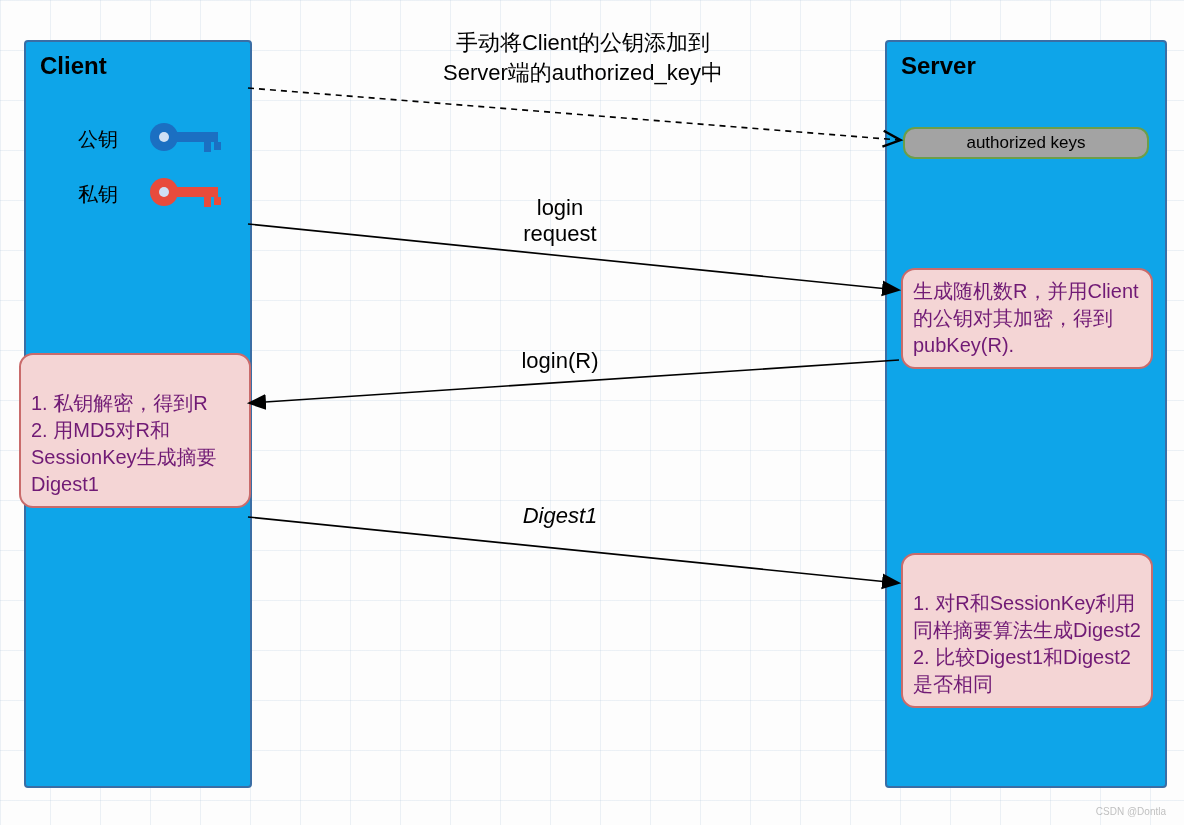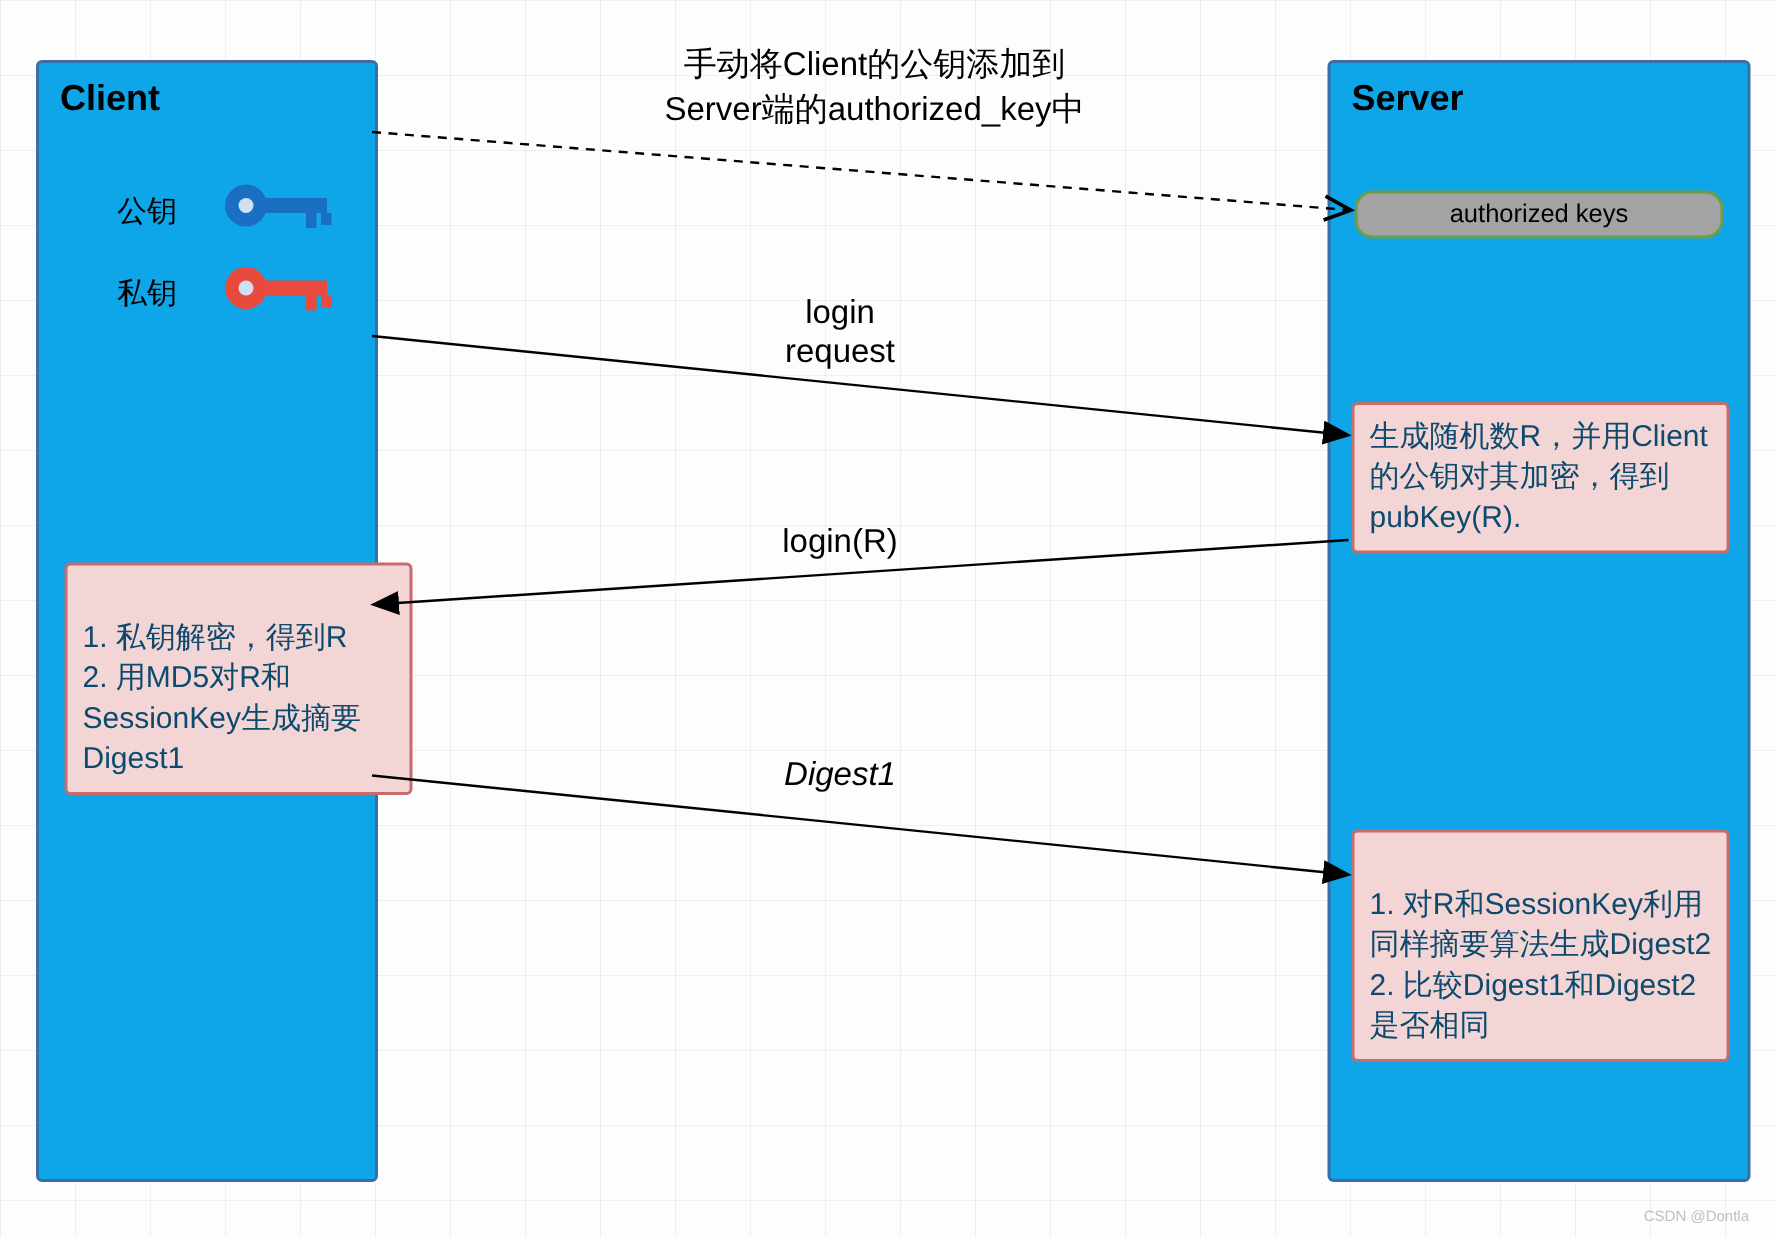--- a/index.html
+++ b/index.html
@@ -30,24 +30,24 @@
   .box-title {
     font-weight: bold;
     font-size: 24px;
     padding: 10px 14px;
     color: #000;
   }
   .pink-box {
     position: absolute;
     border: 2px solid #c96b6b;
     background: #f4d5d5;
-    border-radius: 4px;
+    border-radius: 14px;
     font-size: 20px;
     padding: 8px 10px;
-    color: #0c4a6e;
+    color: #701a75;
     line-height: 1.35;
   }
   .green-box {
     position: absolute;
     border: 2px solid #6b9e4a;
     background: #a3a3a3;
     border-radius: 12px;
     font-size: 17px;
     padding: 4px 8px;
     text-align: center;
@@ -121,21 +121,21 @@
 </div>
 
 <div class="green-box" style="left:903px; top:127px; width:226px;">
   <span>authorized keys</span>
 </div>
 
 <div class="pink-box" style="left:901px; top:268px; width:228px;">
   <span>生成随机数R，并用Client的公钥对其加密，得到pubKey(R).</span>
 </div>
 
-<div class="pink-box" style="left:19px; top:375px; width:208px; white-space:pre-line;margin-left:24px;">
+<div class="pink-box" style="left:19px; top:353px; width:208px; white-space:pre-line;">
   <span>1. 私钥解密，得到R
 2. 用MD5对R和SessionKey生成摘要Digest1</span>
 </div>
 
 <div class="pink-box" style="left:901px; top:553px; width:228px; white-space:pre-line;">
   <span>1. 对R和SessionKey利用同样摘要算法生成Digest2
 2. 比较Digest1和Digest2是否相同</span>
 </div>
 
 <div class="label-text" style="left:378px; top:28px; width:410px;">手动将Client的公钥添加到

